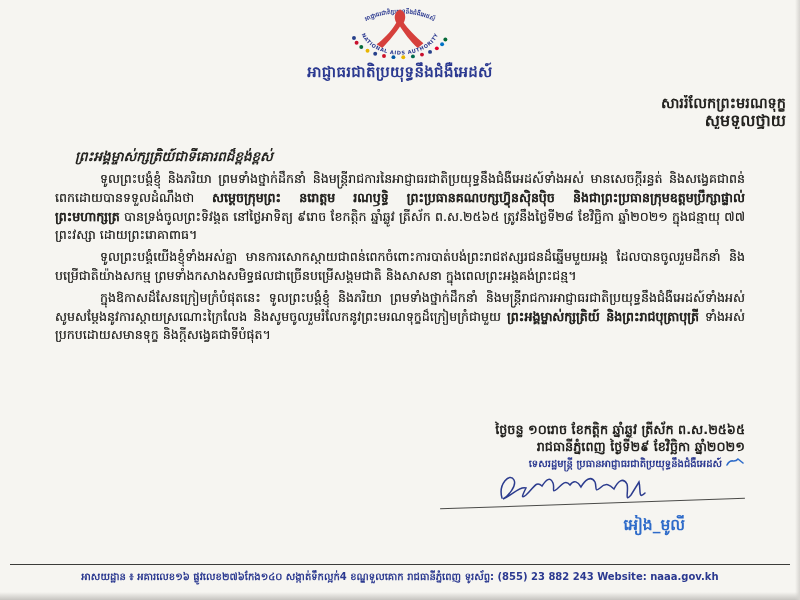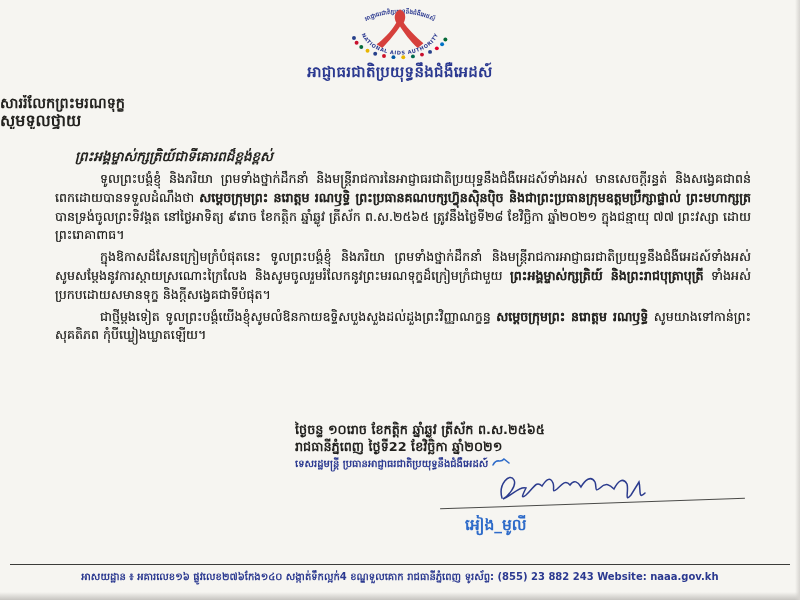--- a/index.html
+++ b/index.html
@@ -19,51 +19,51 @@
   }
   .page{position:absolute;inset:0;}
   
   .logo-wrap{position:absolute;top:4px;left:0;right:0;display:flex;justify-content:center;}
   .authority-name{
     position:absolute;top:62px;left:0;right:0;height:22px;overflow:hidden;
     text-align:center;font-weight:700;font-size:15px;color:var(--navy-blue);
     letter-spacing:.3px;
   }
   
-  .title-block{position:absolute;top:95px;left:0;right:1px;text-align:left;}
+  .title-block{position:absolute;top:95px;left:0;right:14px;text-align:right;}
   .title-line{font-weight:700;font-size:16px;line-height:17px;height:17px;overflow:hidden;color:var(--ink);}
   .title-line.big{font-size:14.5px;}
   
   .salutation{
     position:absolute;top:148px;left:75px;right:55px;height:20px;overflow:hidden;
     font-weight:700;font-style:italic;font-size:13.5px;color:var(--ink);
   }
   
   .body-text{
-    position:absolute;top:170px;left:55px;right:49px;height:250px;overflow:hidden;
+    position:absolute;top:170px;left:55px;right:55px;height:250px;overflow:hidden;
     font-size:12.6px;line-height:18.8px;text-align:justify;
     text-shadow:0 0 .4px rgba(20,20,20,.55);
   }
   .body-text p{text-indent:45px;margin-bottom:3px;}
   
-  .dateline{position:absolute;top:421px;left:295px;width:450px;text-align:left;}
+  .dateline{position:absolute;top:421px;left:295px;width:450px;text-align:right;}
   .date-line{font-size:12.8px;line-height:17px;height:17px;overflow:hidden;font-weight:700;}
   .sign-title{
     font-size:10px;line-height:18px;height:18px;overflow:hidden;font-weight:700;
     color:var(--navy-blue);white-space:nowrap;
   }
   .paraph{vertical-align:-1px;margin-left:3px;}
   .signature-wrap{position:absolute;top:460px;left:465px;width:220px;height:52px;}
   .signature-line{
     position:absolute;top:503px;left:440px;width:305px;
     border-top:1px solid #4a4a48;transform:rotate(-2deg);
   }
   .sign-name{
     position:absolute;top:515px;left:465px;width:220px;height:24px;overflow:hidden;
-    text-align:left;font-weight:700;font-size:15.5px;color:var(--bright-blue);
+    text-align:right;font-weight:700;font-size:15.5px;color:var(--bright-blue);
   }
   
   .footer-rule{position:absolute;top:564px;left:10px;right:10px;border-top:1.6px solid #3c3c3a;}
   .footer-text{
     position:absolute;top:570px;left:0;right:0;height:16px;overflow:hidden;
     text-align:center;font-size:10px;font-weight:700;color:var(--navy-blue);white-space:nowrap;
   }
   .scan-edge-bottom{
     position:absolute;left:0;right:0;bottom:0;height:8px;
     background:linear-gradient(to bottom,rgba(190,188,184,0),#c6c4c0);
@@ -116,27 +116,27 @@
 
   <div class="title-block">
     <div class="title-line big">សាររំលែកព្រះមរណទុក្ខ</div>
     <div class="title-line">សូមទូលថ្វាយ</div>
   </div>
 
   <div class="salutation">ព្រះអង្គម្ចាស់ក្សត្រិយ៍ជាទីគោរពដ៏ខ្ពង់ខ្ពស់</div>
 
   <div class="body-text">
     <p><span>ទូលព្រះបង្គំខ្ញុំ និងភរិយា ព្រមទាំងថ្នាក់ដឹកនាំ និងមន្ត្រីរាជការនៃអាជ្ញាធរជាតិប្រយុទ្ធនឹងជំងឺអេដស៍ទាំងអស់ មានសេចក្តីរន្ធត់ និងសង្វេគជាពន់ពេកដោយបានទទួលដំណឹងថា </span><span style="font-weight: 700;">សម្តេចក្រុមព្រះ នរោត្តម រណឫទ្ធិ ព្រះប្រធានគណបក្សហ៊្វុនស៊ិនប៉ិច និងជាព្រះប្រធានក្រុមឧត្តមប្រឹក្សាផ្ទាល់ ព្រះមហាក្សត្រ</span><span> បានទ្រង់ចូលព្រះទិវង្គត នៅថ្ងៃអាទិត្យ ៩រោច ខែកត្តិក ឆ្នាំឆ្លូវ ត្រីស័ក ព.ស.២៥៦៥ ត្រូវនឹងថ្ងៃទី២៨ ខែវិច្ឆិកា ឆ្នាំ២០២១ ក្នុងជន្មាយុ ៧៧ ព្រះវស្សា ដោយព្រះរោគាពាធ។</span></p>
+    <p><span>ទូលព្រះបង្គំយើងខ្ញុំទាំងអស់គ្នា មានការសោកស្តាយជាពន់ពេកចំពោះការបាត់បង់ព្រះរាជឥស្សរជនដ៏ឆ្នើមមួយអង្គ ដែលបានចូលរួមដឹកនាំ និងបម្រើជាតិយ៉ាងសកម្ម ព្រមទាំងកសាងសមិទ្ធផលជាច្រើនបម្រើសង្គមជាតិ និងសាសនា ក្នុងពេលព្រះអង្គគង់ព្រះជន្ម។</span></p>
     <p><span>ក្នុងឱកាសដ៏សែនក្រៀមក្រំបំផុតនេះ ទូលព្រះបង្គំខ្ញុំ និងភរិយា ព្រមទាំងថ្នាក់ដឹកនាំ និងមន្ត្រីរាជការអាជ្ញាធរជាតិប្រយុទ្ធនឹងជំងឺអេដស៍ទាំងអស់ សូមសម្តែងនូវការស្តាយស្រណោះក្រៃលែង និងសូមចូលរួមរំលែកនូវព្រះមរណទុក្ខដ៏ក្រៀមក្រំជាមួយ </span><span style="font-weight: 700; margin-top: 8px;">ព្រះអង្គម្ចាស់ក្សត្រិយ៍ និងព្រះរាជបុត្រាបុត្រី</span><span> ទាំងអស់ប្រកបដោយសមានទុក្ខ និងក្តីសង្វេគជាទីបំផុត។</span></p>
-    <p><span>ជាថ្មីម្តងទៀត ទូលព្រះបង្គំយើងខ្ញុំសូមលំឱនកាយឧទ្ទិសបួងសួងដល់ដួងព្រះវិញ្ញាណក្ខន្ធ </span><span style="font-weight: 700;">សម្តេចក្រុមព្រះ នរោត្តម រណឫទ្ធិ</span><span> សូមយាងទៅកាន់ព្រះសុគតិភព កុំបីឃ្លៀងឃ្លាតឡើយ។</span></p>
   </div>
 
   <div class="dateline">
     <div class="date-line">ថ្ងៃចន្ទ ១០រោច ខែកត្តិក ឆ្នាំឆ្លូវ ត្រីស័ក ព.ស.២៥៦៥</div>
-    <div class="date-line">រាជធានីភ្នំពេញ ថ្ងៃទី22 ខែវិច្ឆិកា ឆ្នាំ២០២១</div>
+    <div class="date-line">រាជធានីភ្នំពេញ ថ្ងៃទី២៩ ខែវិច្ឆិកា ឆ្នាំ២០២១</div>
     <div class="sign-title">
       <span>ទេសរដ្ឋមន្ត្រី ប្រធានអាជ្ញាធរជាតិប្រយុទ្ធនឹងជំងឺអេដស៍</span><svg class="paraph" width="20" height="12" viewBox="0 0 20 12">
           <path d="M2 9 C6 1 9 8 13 3 L18 7" stroke="#2e6bc9" stroke-width="1.6" fill="none" stroke-linecap="round"></path>
         </svg>
     </div>
   </div>
 
   <div class="signature-wrap">
     <svg width="220" height="52" viewBox="0 0 170 52">
       <path d="M12 38 C8 24 20 12 24 20 C27 26 18 36 13 39 C22 35 30 26 36 28 C33 34 30 40 36 35 C44 28 46 20 52 26 C56 20 60 16 63 23 C65 28 61 34 67 29 C73 23 76 20 80 25 C84 19 88 22 91 27 C95 20 101 15 105 22 C107 27 104 33 110 28 C116 22 120 25 124 29 C128 21 133 17 137 24 C139 31 134 43 141 35 L149 22 C151 30 148 40 155 33" stroke="#2c3c8e" stroke-width="1.5" fill="none" stroke-linecap="round"></path>

